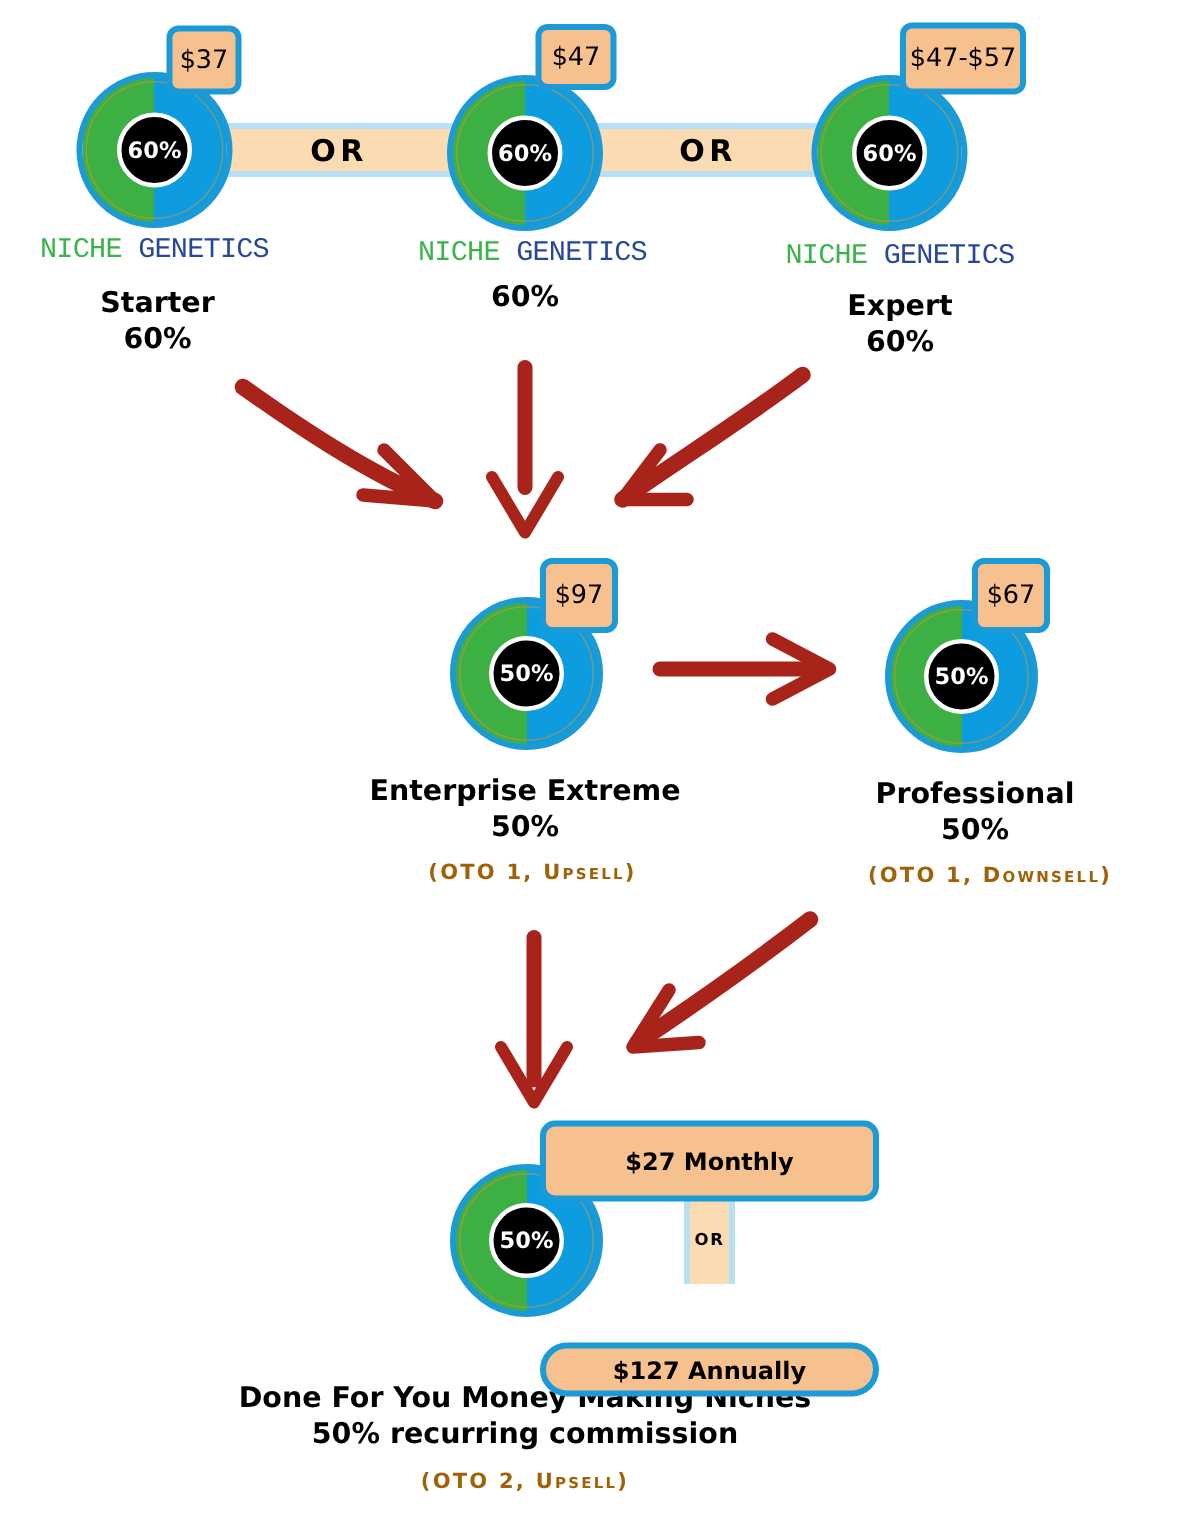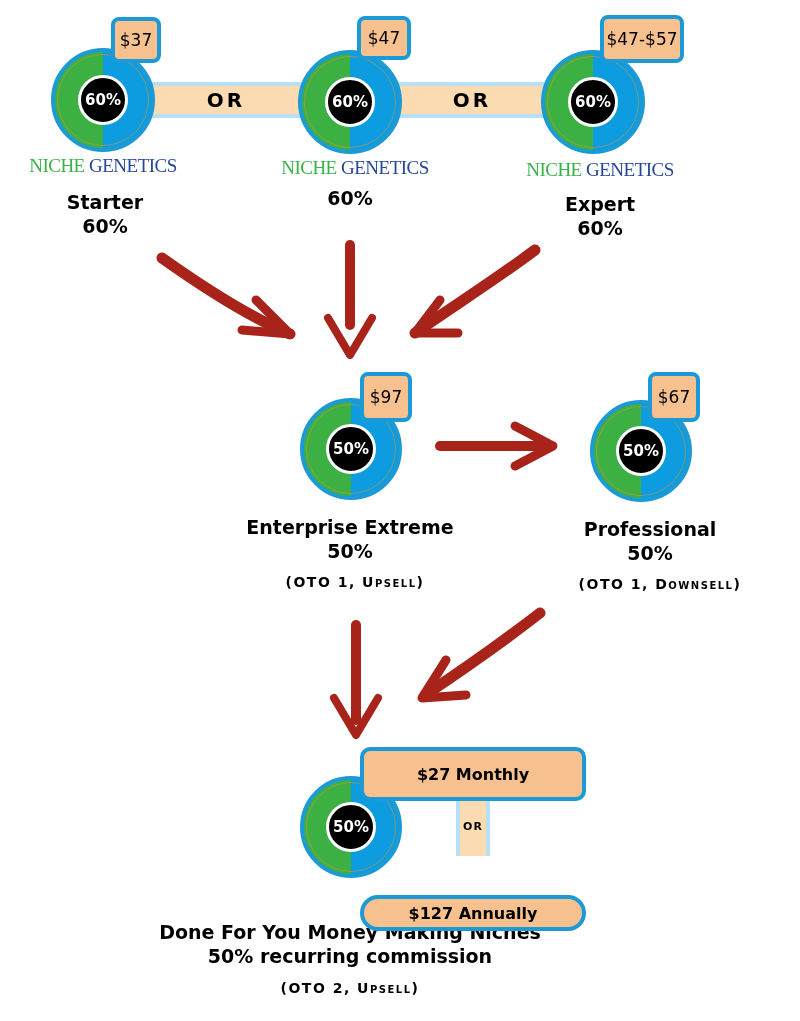--- a/index.html
+++ b/index.html
@@ -17,29 +17,29 @@
            font-family: "DejaVu Sans", sans-serif; font-weight: bold; z-index: 2; }
 
   .price { position: absolute; background: #f7c08f; border: 4px solid #1b9ad6; border-radius: 8px;
            box-sizing: border-box; display: flex; align-items: center; justify-content: center;
            font-family: "DejaVu Sans", sans-serif; font-size: 17px; color: #000; z-index: 3; }
 
   .orbar { position: absolute; background: #fbdcb2; border-top: 4px solid #b7e0f5; border-bottom: 4px solid #b7e0f5;
            box-sizing: border-box; display: flex; align-items: center; justify-content: center;
            font-family: "DejaVu Sans", sans-serif; font-weight: bold; font-size: 20px; letter-spacing: 3px; color: #000; }
 
-  .brand { position: absolute; font-family: Liberation Serif, serif; font-size: 19px; white-space: nowrap;
+  .brand { position: absolute; font-family: Liberation Mono, monospace; font-size: 19px; white-space: nowrap;
            text-align: center; letter-spacing: -0.5px; }
   .brand .g1 { color: #39b34a; }
   .brand .g2 { color: #26479a; }
 
   .label { position: absolute; text-align: center; font-family: "DejaVu Sans", sans-serif; font-weight: bold;
            font-size: 19px; line-height: 24px; color: #000; }
   .oto { position: absolute; text-align: center; font-family: "DejaVu Sans", sans-serif; font-weight: bold;
-         font-size: 14px; letter-spacing: 1.5px; color: #000000; font-variant: small-caps; }
+         font-size: 14px; letter-spacing: 1.5px; color: #a16207; font-variant: small-caps; }
 
   .plan { position: absolute; background: #f7c08f; border: 4px solid #1b9ad6; border-radius: 10px;
           box-sizing: border-box; display: flex; align-items: center; justify-content: center;
           font-family: "DejaVu Sans", sans-serif; font-weight: bold; font-size: 16px; color: #000; z-index: 3; text-align: center; }
   .vor { position: absolute; background: #fbdcb2; border-left: 4px solid #b7e0f5; border-right: 4px solid #b7e0f5;
          box-sizing: border-box; display: flex; align-items: center; justify-content: center;
          font-family: "DejaVu Sans", sans-serif; font-weight: bold; font-size: 11px; letter-spacing: 1px; }
 
   svg.arrows { position: absolute; left: 0; top: 0; }
   svg.arrows path { fill: none; stroke: #a8241a; stroke-linecap: round; stroke-linejoin: round; }

